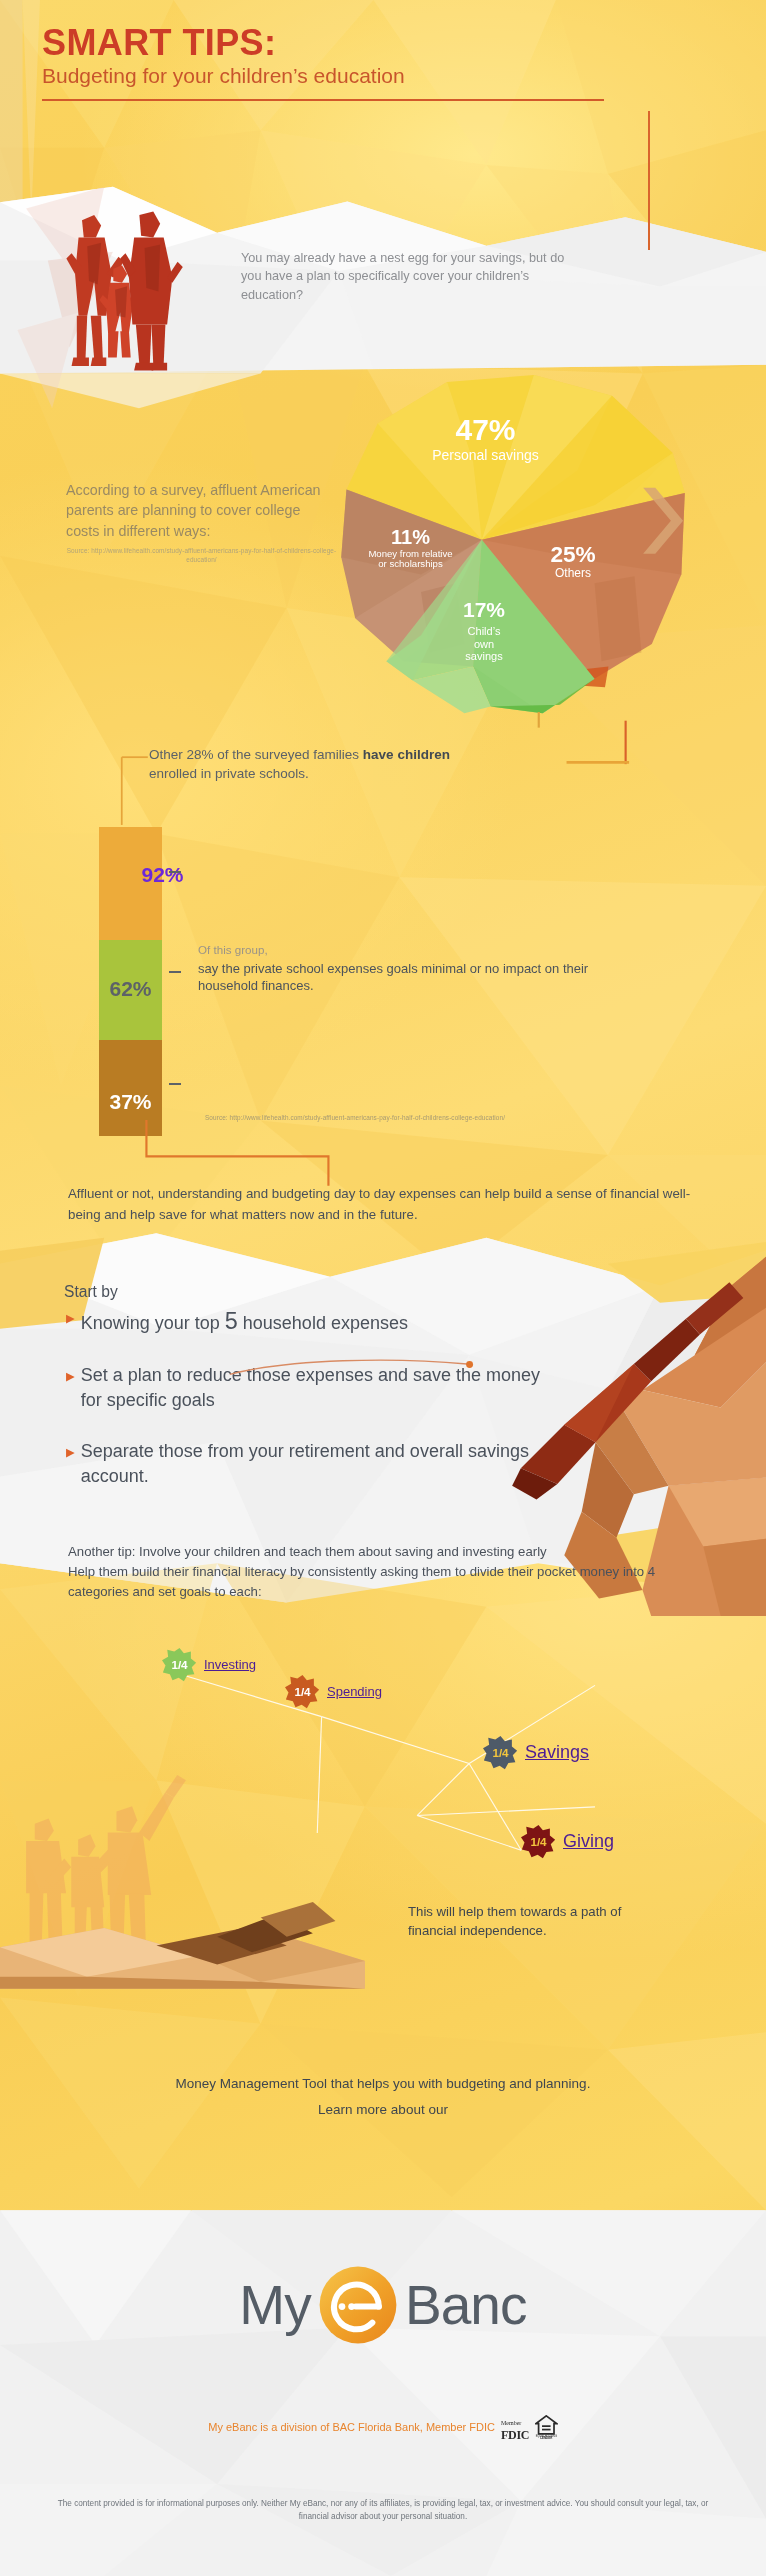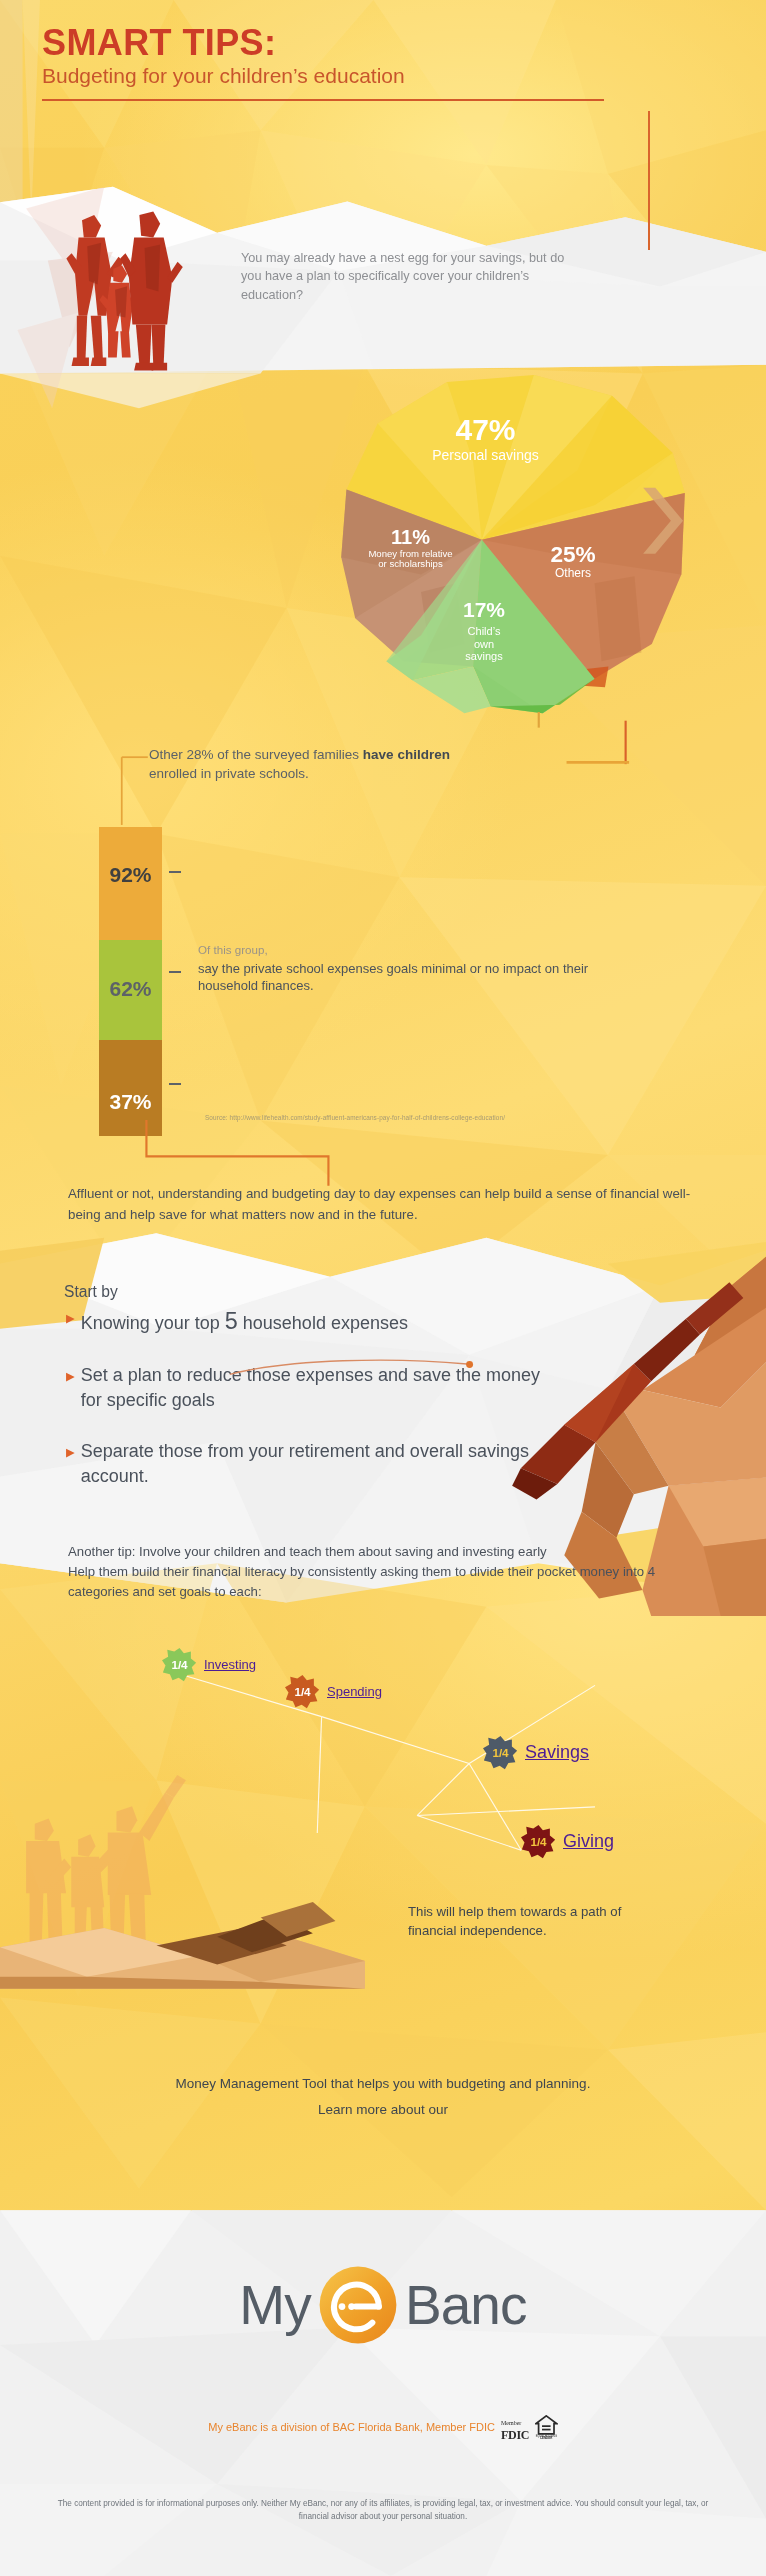--- a/index.html
+++ b/index.html
@@ -83,21 +83,21 @@
   }
   .other28 b { font-weight: bold; color: #434a52; }
   
   .bars { position: absolute; left: 99px; top: 827px; width: 63px; }
   .bar-seg { width: 63px; position: relative; }
   .bar-seg .pct {
     position: absolute; left: 0; width: 63px; text-align: center;
     font-size: 21px; font-weight: bold;
   }
   .seg-92 { height: 113px; background: #edab3a; }
-  .seg-92 .pct { color: #404040; top: 36px; }
+  .seg-92 .pct { color: #6d28d9; top: 36px; margin-left: 32px; }
   .seg-62 { height: 100px; background: #a9c43c; }
   .seg-62 .pct { color: #5d6268; top: 37px; }
   .seg-37 { height: 96px; background: #b97c23; }
   .seg-37 .pct { color: #ffffff; top: 50px; }
   .bar-row { position: absolute; left: 198px; width: 408px; }
   .bar-lead { font-size: 11.6px; color: #9b9488; line-height: 1.3; }
   .bar-body { font-size: 13px; color: #4c535c; line-height: 1.36; margin-top: 2.6px; }
   .r92 { top: 841px; }
   .r62 { top: 942px; }
   .r37 { top: 1042px; }
@@ -366,20 +366,24 @@
 
   <div class="header">
     <div class="title-main">SMART TIPS:</div>
     <div class="title-sub">Budgeting for your children’s education</div>
     <div class="title-rule"></div>
     <div class="rule-drop"></div>
   </div>
 
   <div class="intro-text">You may already have a nest egg for your savings, but do you have a plan to specifically cover your children’s education?</div>
 
+  <div class="survey-blurb">
+    <div>According to a survey, affluent American parents are planning to cover college costs in different ways:</div>
+    <div class="src-small">Source: http://www.lifehealth.com/study-affluent-americans-pay-for-half-of-childrens-college-education/</div>
+  </div>
 
   <div class="pie-wrap">
     <svg viewBox="0 0 420 400" style="position:absolute;inset:0;width:100%;height:100%">
 
       <g>
         <polygon points="170,190 14,132 50,56 130,8 230,0 320,24 390,90 404,136" fill="#f7d53e"></polygon>
         <polygon points="170,190 50,56 130,8 160,100" fill="#f9da55" opacity="0.75"></polygon>
         <polygon points="170,190 230,0 320,24 280,110" fill="#fadd60" opacity="0.7"></polygon>
         <polygon points="170,190 320,24 390,90 330,150" fill="#f6d134" opacity="0.8"></polygon>
         <polygon points="170,190 404,136 390,90 300,150" fill="#f9d94e" opacity="0.6"></polygon>

